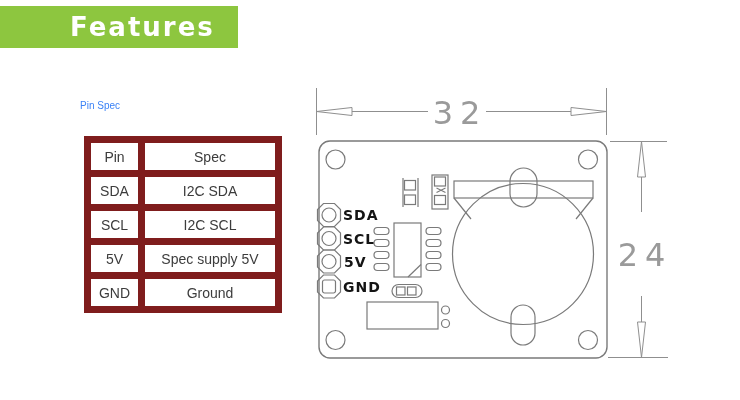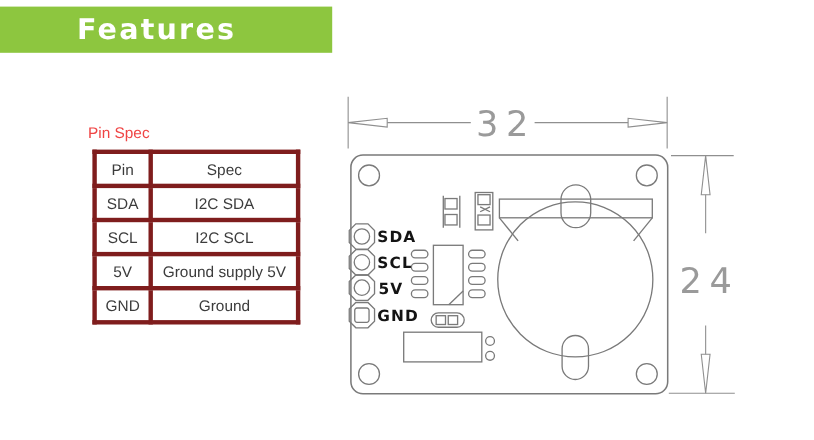--- a/index.html
+++ b/index.html
@@ -9,52 +9,51 @@
     height: 400px;
     background: #ffffff;
     font-family: "Liberation Sans", sans-serif;
     overflow: hidden;
   }
 
   
   .banner {
     position: absolute;
     left: 0; top: 6px;
-    width: 302px; height: 42px;
+    width: 238px; height: 42px;
     background: #8dc63f;
     display: flex;
     align-items: center;
   }
   .banner .label {
     color: #ffffff;
     font-family: "DejaVu Sans", sans-serif;
     font-weight: bold;
     font-size: 26px;
     letter-spacing: 2px;
     padding-left: 70px;
   }
 
   
   .table-title {
     position: absolute;
     left: 80px; top: 100px;
-    font-size: 14px;
-    color: #ef4444;
-    margin-top: 12px;
+    font-size: 10px;
+    color: #3b82f6;
   }
   table.pin-table {
     position: absolute;
     left: 84px; top: 136px;
     border-collapse: collapse;
     font-size: 14px;
     color: #3c3c3c;
     background: #ffffff;
   }
   table.pin-table td, table.pin-table th {
-    border: 4px solid #7f1d1d;
+    border: 7px solid #7f1d1d;
     height: 27px;
     font-weight: normal;
     white-space: nowrap;
   }
   table.pin-table .col-pin { width: 43px; text-align: center; padding: 0 2px; }
   table.pin-table .col-spec { width: 118px; text-align: center; padding: 0 6px; }
 
   
   svg.drawing { position: absolute; left: 300px; top: 78px; }
   .line   { stroke: #7a7a7a; stroke-width: 1.2; fill: none; }
@@ -95,21 +94,21 @@
     <tr>
       <td class="col-pin">SDA</td>
       <td class="col-spec">I2C SDA</td>
     </tr>
     <tr>
       <td class="col-pin">SCL</td>
       <td class="col-spec">I2C SCL</td>
     </tr>
     <tr>
       <td class="col-pin">5V</td>
-      <td class="col-spec">Ground supply 5V</td>
+      <td class="col-spec">Spec supply 5V</td>
     </tr>
     <tr>
       <td class="col-pin">GND</td>
       <td class="col-spec">Ground</td>
     </tr>
   </tbody>
     </table>
 
   <svg class="drawing" width="395" height="305" viewBox="300 78 395 305" xmlns="http://www.w3.org/2000/svg">
 

